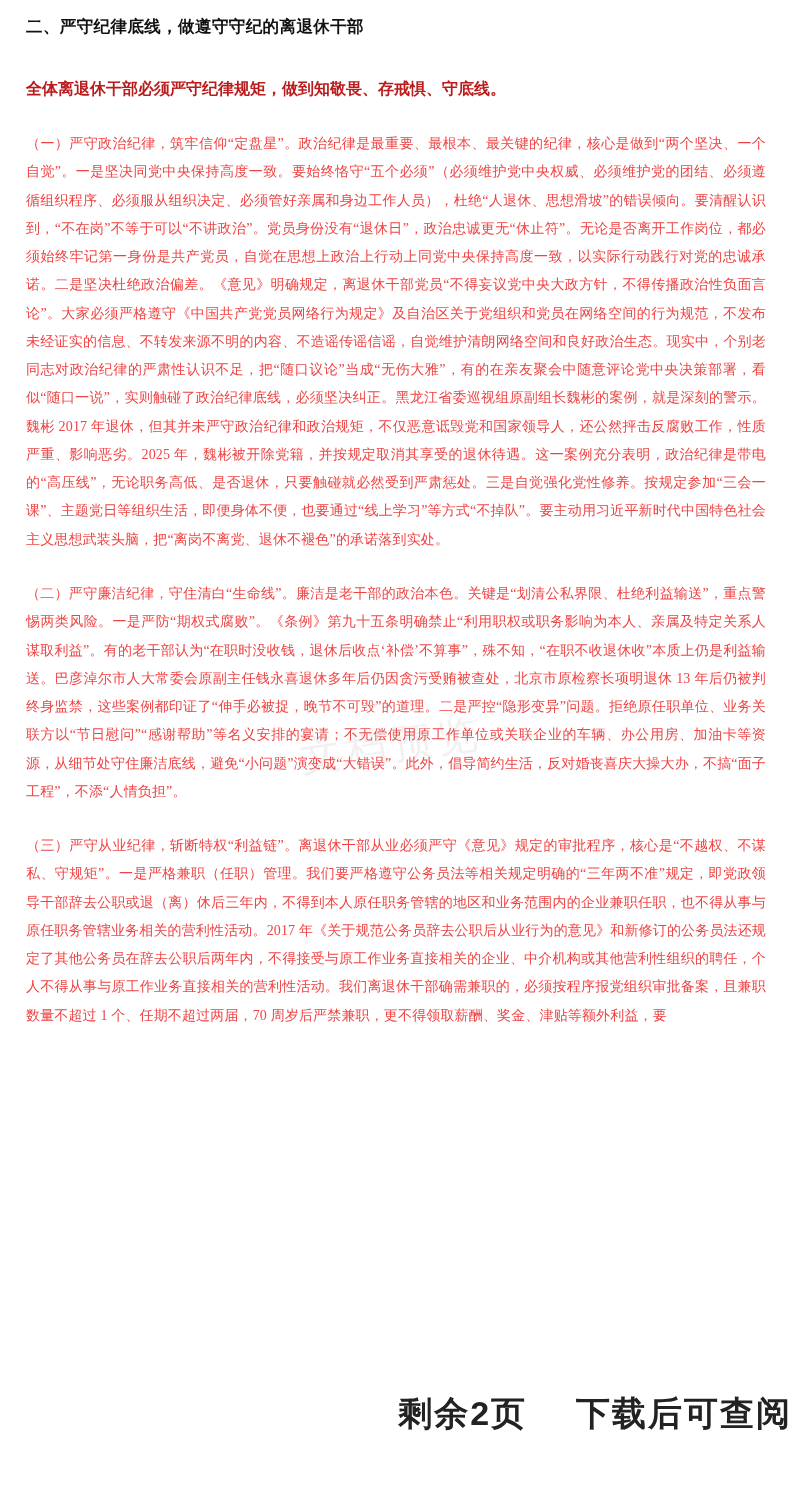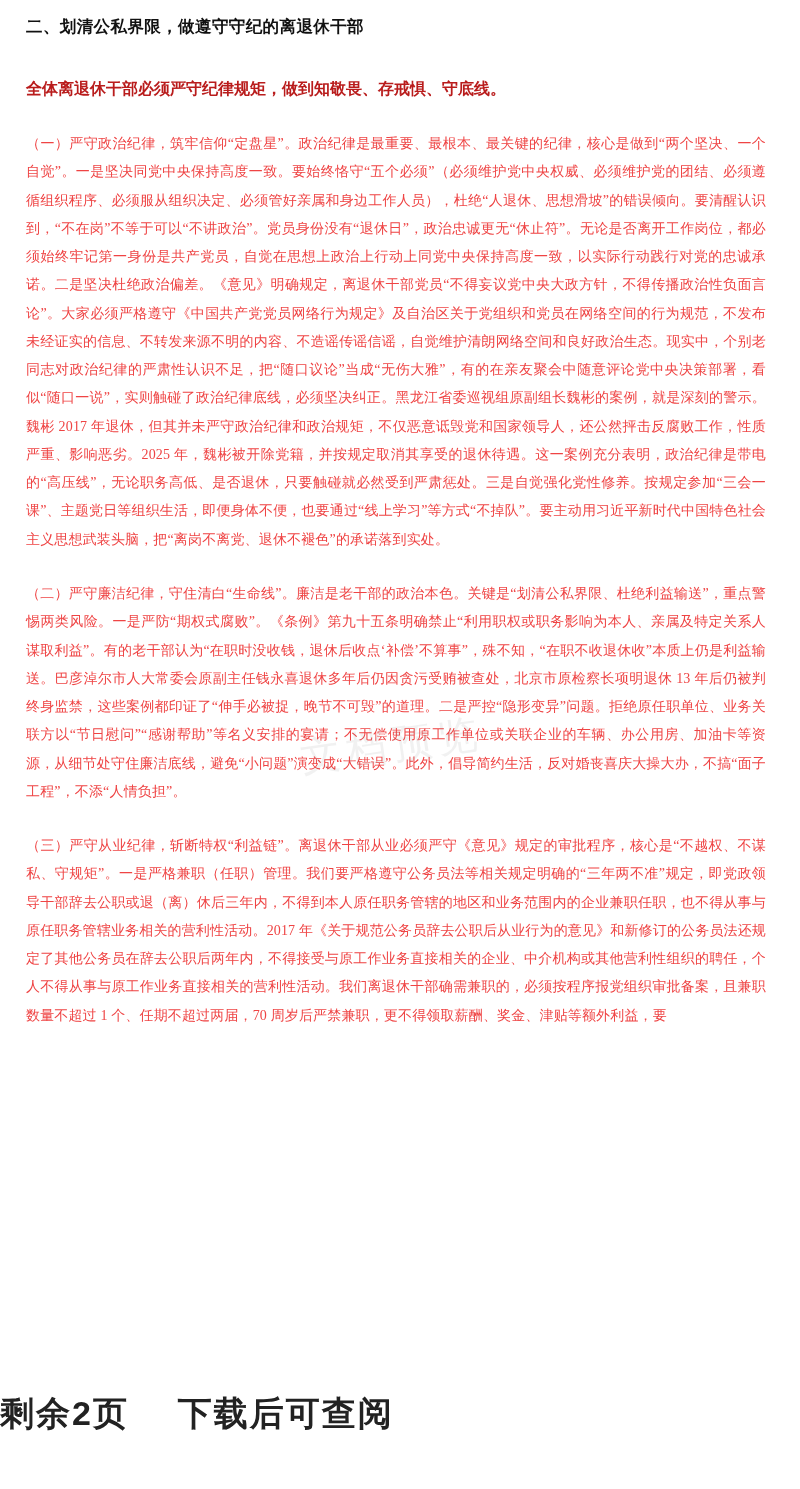--- a/index.html
+++ b/index.html
@@ -62,23 +62,23 @@
     font-size: 40px;
     color: rgba(120,120,120,0.10);
     letter-spacing: 6px;
     transform: rotate(-8deg);
     font-family: "Liberation Sans", sans-serif;
     white-space: nowrap;
   }
   .footer-cta {
     position: absolute;
     left: 0;
-    right: 0;
+    right: 8px;
     bottom: 52px;
-    text-align: left;
+    text-align: right;
     font-size: 34px;
     font-weight: bold;
     color: #222;
     letter-spacing: 2px;
     font-family: "Liberation Sans", "DejaVu Sans", sans-serif;
   }
   .footer-cta .gap {
     display: inline-block;
     width: 26px;
   }
@@ -90,21 +90,21 @@
     height: 160px;
     background: linear-gradient(to bottom, rgba(255,255,255,0) 0%, rgba(255,255,255,0.92) 62%, #ffffff 100%);
     pointer-events: none;
   }
 </style>
 </head>
 <body>
 
 <div class="page">
 
-  <h2 class="doc-heading">二、划清公私界限，做遵守守纪的离退休干部</h2>
+  <h2 class="doc-heading">二、严守纪律底线，做遵守守纪的离退休干部</h2>
 
   <p class="doc-lead">全体离退休干部必须严守纪律规矩，做到知敬畏、存戒惧、守底线。</p>
 
   <p class="doc-para">（一）严守政治纪律，筑牢信仰“定盘星”。政治纪律是最重要、最根本、最关键的纪律，核心是做到“两个坚决、一个自觉”。一是坚决同党中央保持高度一致。要始终恪守“五个必须”（必须维护党中央权威、必须维护党的团结、必须遵循组织程序、必须服从组织决定、必须管好亲属和身边工作人员），杜绝“人退休、思想滑坡”的错误倾向。要清醒认识到，“不在岗”不等于可以“不讲政治”。党员身份没有“退休日”，政治忠诚更无“休止符”。无论是否离开工作岗位，都必须始终牢记第一身份是共产党员，自觉在思想上政治上行动上同党中央保持高度一致，以实际行动践行对党的忠诚承诺。二是坚决杜绝政治偏差。《意见》明确规定，离退休干部党员“不得妄议党中央大政方针，不得传播政治性负面言论”。大家必须严格遵守《中国共产党党员网络行为规定》及自治区关于党组织和党员在网络空间的行为规范，不发布未经证实的信息、不转发来源不明的内容、不造谣传谣信谣，自觉维护清朗网络空间和良好政治生态。现实中，个别老同志对政治纪律的严肃性认识不足，把“随口议论”当成“无伤大雅”，有的在亲友聚会中随意评论党中央决策部署，看似“随口一说”，实则触碰了政治纪律底线，必须坚决纠正。黑龙江省委巡视组原副组长魏彬的案例，就是深刻的警示。魏彬 2017 年退休，但其并未严守政治纪律和政治规矩，不仅恶意诋毁党和国家领导人，还公然抨击反腐败工作，性质严重、影响恶劣。2025 年，魏彬被开除党籍，并按规定取消其享受的退休待遇。这一案例充分表明，政治纪律是带电的“高压线”，无论职务高低、是否退休，只要触碰就必然受到严肃惩处。三是自觉强化党性修养。按规定参加“三会一课”、主题党日等组织生活，即便身体不便，也要通过“线上学习”等方式“不掉队”。要主动用习近平新时代中国特色社会主义思想武装头脑，把“离岗不离党、退休不褪色”的承诺落到实处。</p>
 
   <div class="watermark-band">
     <div class="watermark">文档预览</div>
   </div>
 
   <p class="doc-para">（二）严守廉洁纪律，守住清白“生命线”。廉洁是老干部的政治本色。关键是“划清公私界限、杜绝利益输送”，重点警惕两类风险。一是严防“期权式腐败”。《条例》第九十五条明确禁止“利用职权或职务影响为本人、亲属及特定关系人谋取利益”。有的老干部认为“在职时没收钱，退休后收点‘补偿’不算事”，殊不知，“在职不收退休收”本质上仍是利益输送。巴彦淖尔市人大常委会原副主任钱永喜退休多年后仍因贪污受贿被查处，北京市原检察长项明退休 13 年后仍被判终身监禁，这些案例都印证了“伸手必被捉，晚节不可毁”的道理。二是严控“隐形变异”问题。拒绝原任职单位、业务关联方以“节日慰问”“感谢帮助”等名义安排的宴请；不无偿使用原工作单位或关联企业的车辆、办公用房、加油卡等资源，从细节处守住廉洁底线，避免“小问题”演变成“大错误”。此外，倡导简约生活，反对婚丧喜庆大操大办，不搞“面子工程”，不添“人情负担”。</p>

